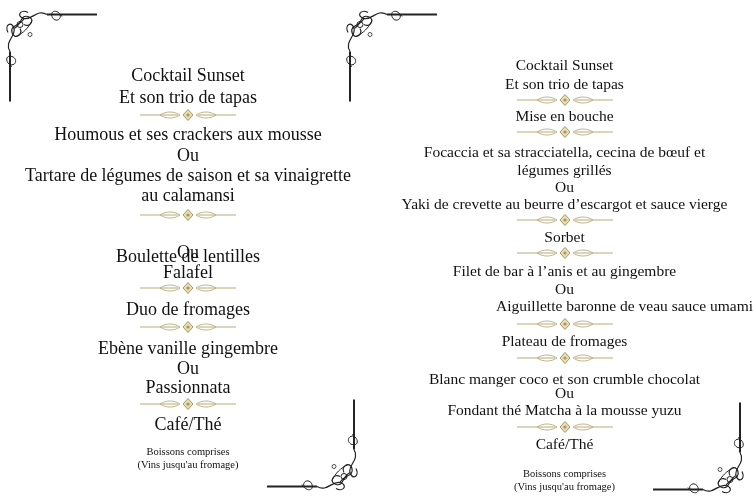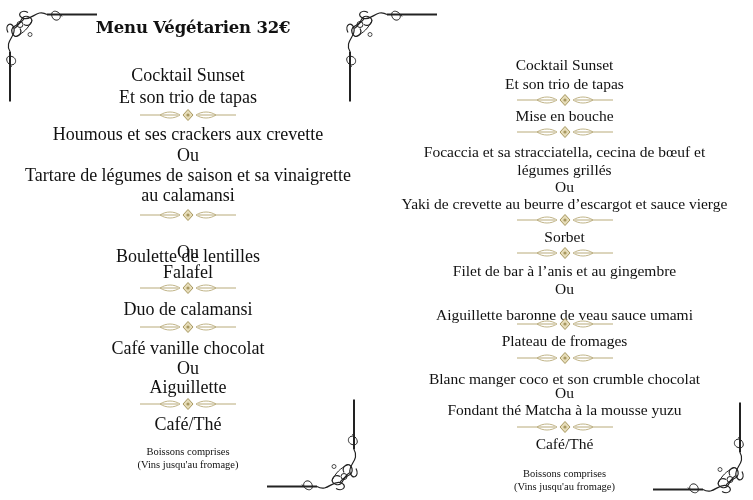--- a/index.html
+++ b/index.html
@@ -57,59 +57,58 @@
     <svg viewBox="0 0 100 100">
         <use href="#flourish"></use>
       </svg>
   </div>
   <div class="corner" style="left:262px;top:392px;transform:rotate(180deg);">
     <svg viewBox="0 0 100 100">
         <use href="#flourish"></use>
       </svg>
   </div>
 
-  <div class="title" style="top:18px;left:10px;">Menu Végétarien 32€</div>
 
   <div class="line lg" style="top:65px;">Cocktail Sunset</div>
   <div class="line lg" style="top:87px;">Et son trio de tapas</div>
   <div class="divider" style="top:109px;">
       <svg viewBox="0 0 100 12">
         <use href="#divider-art"></use>
       </svg>
     </div>
 
-  <div class="line lg" style="top:124px;">Houmous et ses crackers aux crevette</div>
+  <div class="line lg" style="top:124px;">Houmous et ses crackers aux mousse</div>
   <div class="line lg" style="top:145px;">Ou</div>
   <div class="line lg" style="top:165px;">Tartare de légumes de saison et sa vinaigrette</div>
   <div class="line lg" style="top:185px;text-align:center;">au calamansi</div>
   <div class="divider" style="top:209px;">
       <svg viewBox="0 0 100 12">
         <use href="#divider-art"></use>
       </svg>
     </div>
 
   <div class="line lg" style="top:222px;margin-top:24px;">Boulette de lentilles</div>
   <div class="line lg" style="top:242px;">Ou</div>
   <div class="line lg" style="top:262px;">Falafel</div>
   <div class="divider" style="top:282px;">
       <svg viewBox="0 0 100 12">
         <use href="#divider-art"></use>
       </svg>
     </div>
 
-  <div class="line lg" style="top:299px;">Duo de calamansi</div>
+  <div class="line lg" style="top:299px;">Duo de fromages</div>
   <div class="divider" style="top:321px;">
       <svg viewBox="0 0 100 12">
         <use href="#divider-art"></use>
       </svg>
     </div>
 
-  <div class="line lg" style="top:338px;">Café vanille chocolat</div>
+  <div class="line lg" style="top:338px;">Ebène vanille gingembre</div>
   <div class="line lg" style="top:358px;">Ou</div>
-  <div class="line lg" style="top:377px;">Aiguillette</div>
+  <div class="line lg" style="top:377px;">Passionnata</div>
   <div class="divider" style="top:398px;">
       <svg viewBox="0 0 100 12">
         <use href="#divider-art"></use>
       </svg>
     </div>
 
   <div class="line lg" style="top:414px;">Café/Thé</div>
 
   <div class="line sm" style="top:446px;">Boissons comprises</div>
   <div class="line sm" style="top:459px;">(Vins jusqu'au fromage)</div>
@@ -155,21 +154,21 @@
 
   <div class="line md" style="top:228px;">Sorbet</div>
   <div class="divider" style="top:247px;">
       <svg viewBox="0 0 100 12">
         <use href="#divider-art"></use>
       </svg>
     </div>
 
   <div class="line md" style="top:262px;">Filet de bar à l’anis et au gingembre</div>
   <div class="line md" style="top:280px;">Ou</div>
-  <div class="line md" style="top:306px;">Aiguillette baronne de veau sauce umami</div>
+  <div class="line md" style="top:297px;text-align:right;">Aiguillette baronne de veau sauce umami</div>
   <div class="divider" style="top:318px;">
       <svg viewBox="0 0 100 12">
         <use href="#divider-art"></use>
       </svg>
     </div>
 
   <div class="line md" style="top:332px;">Plateau de fromages</div>
   <div class="divider" style="top:352px;">
       <svg viewBox="0 0 100 12">
         <use href="#divider-art"></use>

